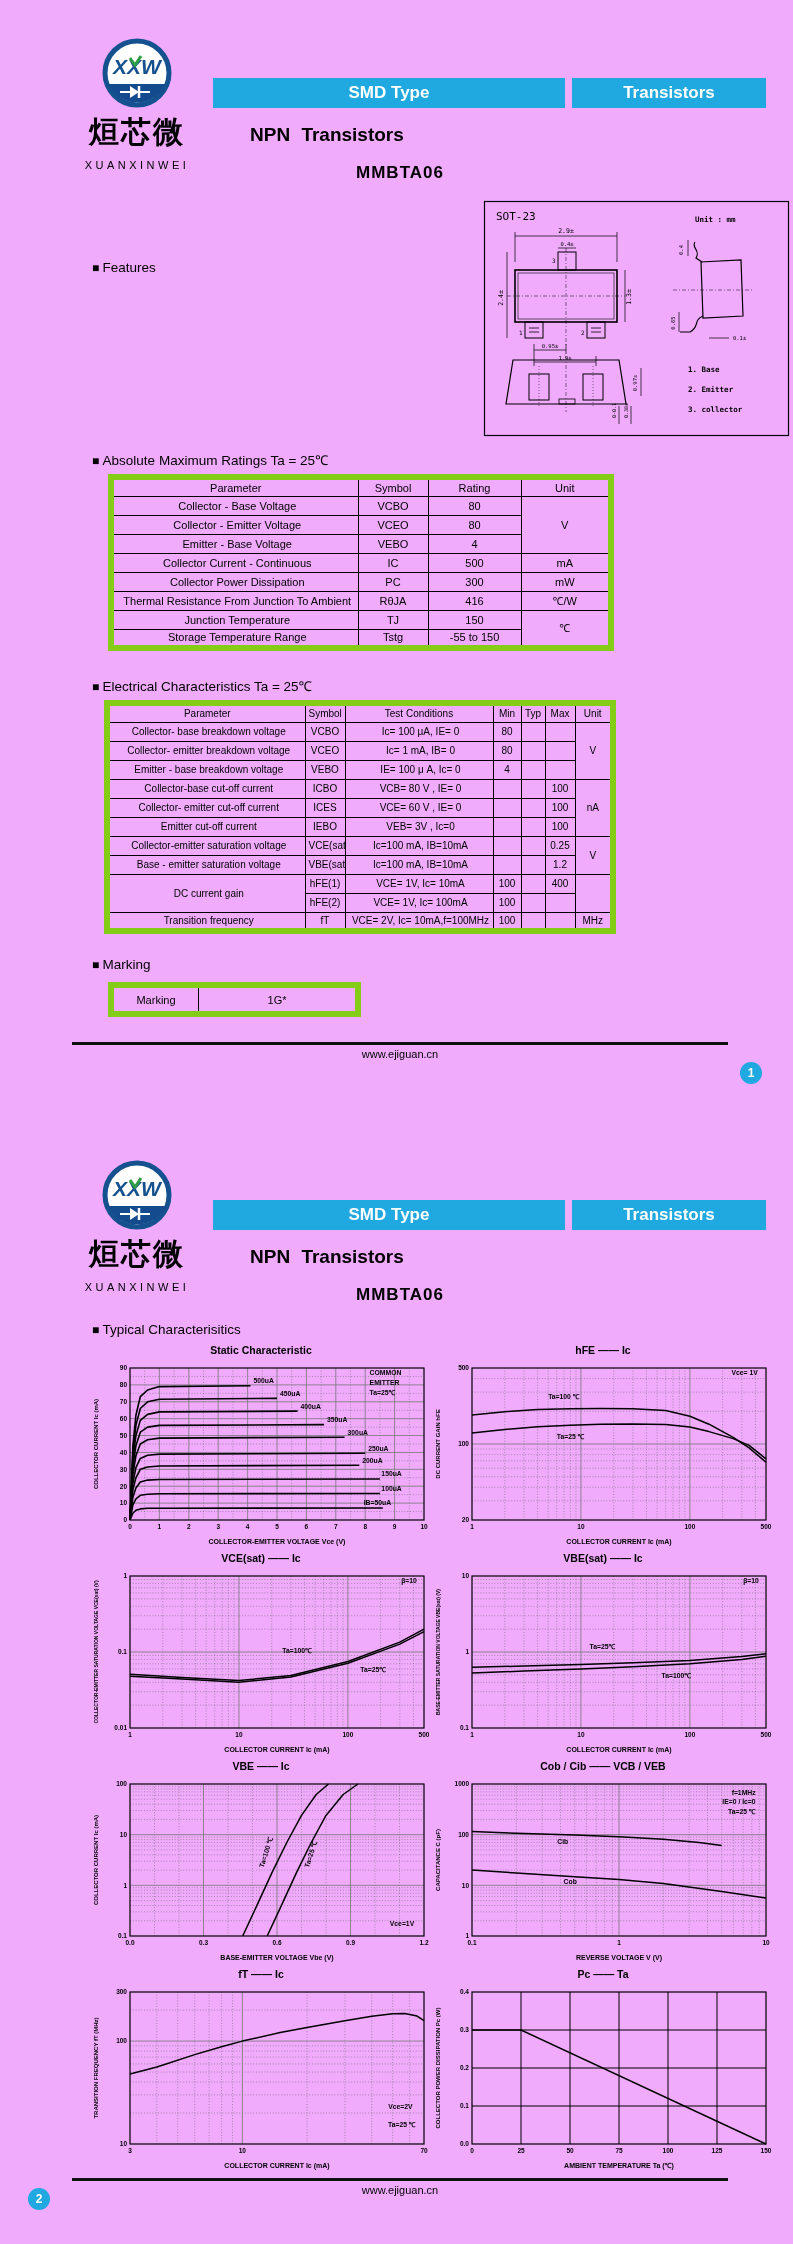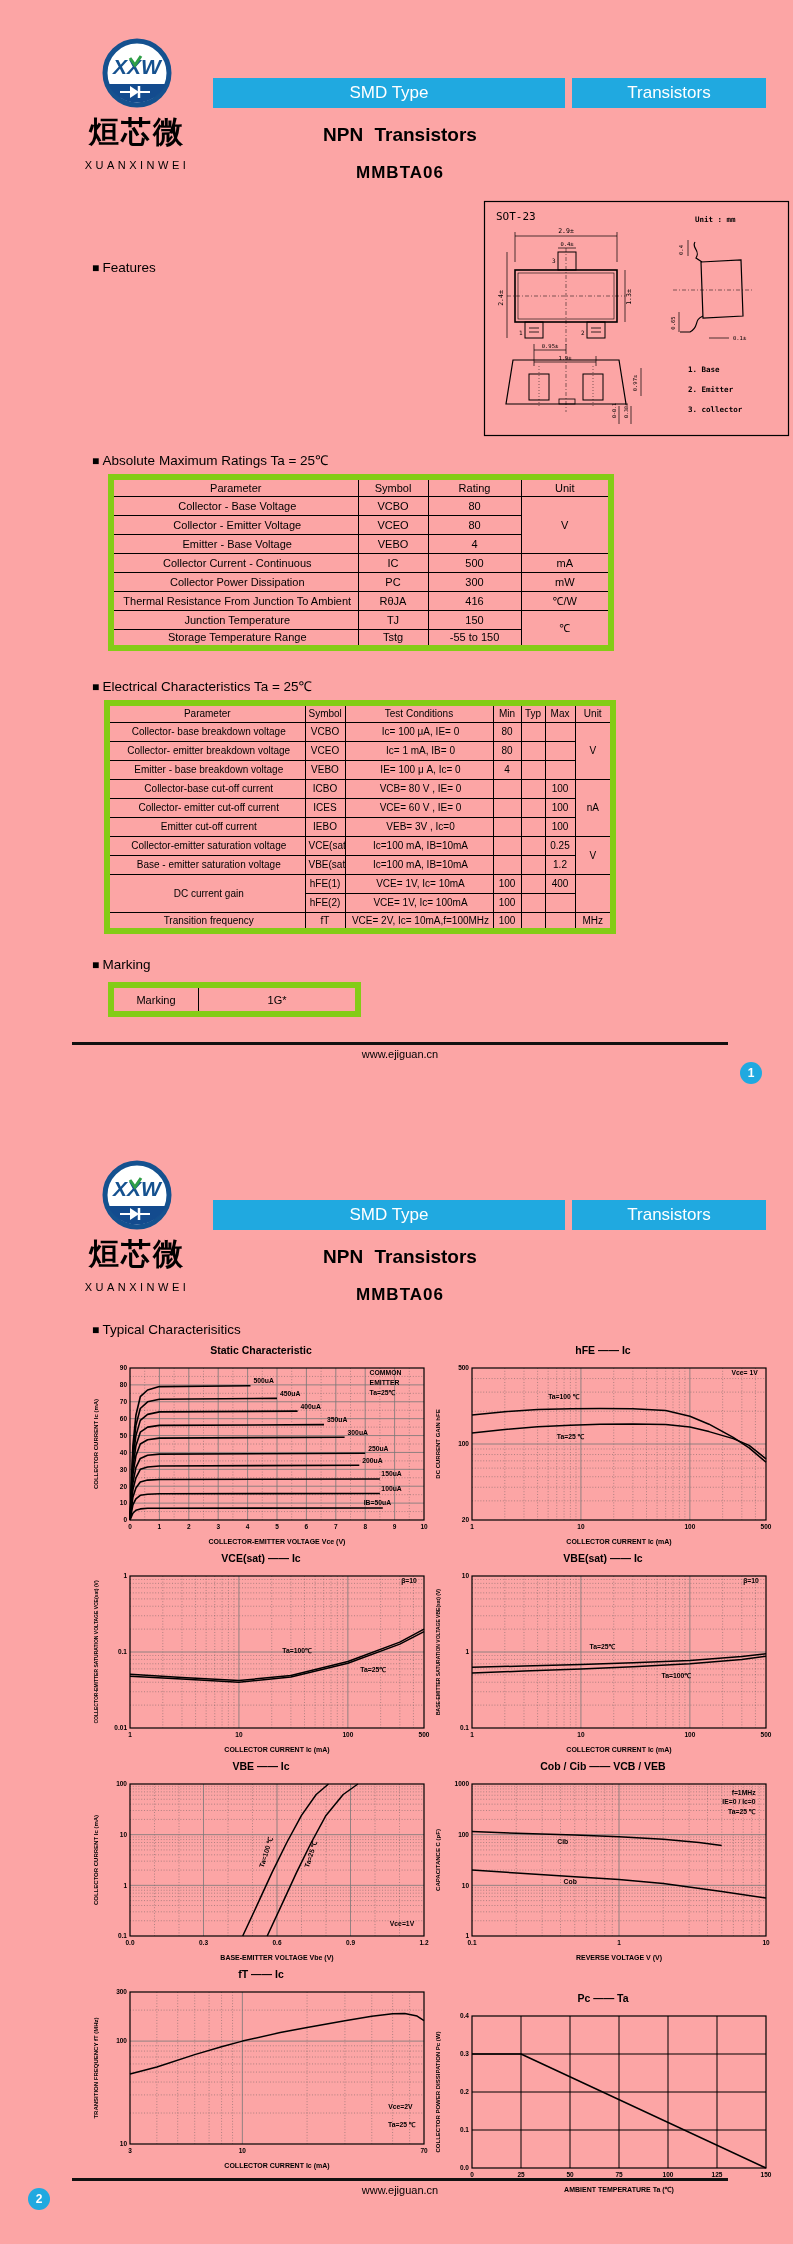--- a/index.html
+++ b/index.html
@@ -1,26 +1,26 @@
 <!DOCTYPE html>
 <html><head>
 <meta charset="utf-8">
 <style>
   html,body{margin:0;padding:0;background:#fff;}
   body{width:793px;font-family:"Liberation Sans",sans-serif;color:#000;}
-  .sheet{position:relative;width:793px;height:1122px;background:#fca5a5;overflow:hidden;}
+  .sheet{position:relative;width:793px;height:1122px;background:#f0abfc;overflow:hidden;}
   
   .logo{position:absolute;left:72px;top:36px;width:130px;text-align:center;}
   .logo-cn{font-size:30px;font-weight:bold;letter-spacing:2px;line-height:32px;}
   .logo-en{font-size:11px;letter-spacing:3.5px;margin-top:11px;}
-  .bar{position:absolute;height:30px;background:#20A9E0;color:#fff;font-weight:normal;
+  .bar{position:absolute;height:30px;background:#20A9E0;color:#fff;font-weight:bold;
        font-size:17px;display:flex;align-items:center;justify-content:center;}
   .bar1{left:213px;top:78px;width:352px;}
   .bar2{left:572px;top:78px;width:194px;}
-  .doc-title{position:absolute;left:250px;top:124px;width:300px;text-align:center;
+  .doc-title{position:absolute;left:250px;top:124px;width:300px;
              font-size:19px;font-weight:bold;word-spacing:6px;}
   .doc-part{position:absolute;left:250px;top:163px;width:300px;text-align:center;
             font-size:17px;font-weight:bold;letter-spacing:1px;}
   
   .sect-h{position:absolute;font-size:13.5px;}
   .sect-h::before{content:"■ ";font-size:12px;}
   .features-list{position:absolute;left:92px;top:286px;margin:0;padding:0;list-style:none;}
   .features-list li{font-size:11.5px;line-height:23px;}
   .features-list li::before{content:"● ";font-size:10px;}
   
@@ -766,21 +766,21 @@
         <line x1="42" y1="59.0971411356155" x2="336" y2="59.0971411356155" stroke="#777" stroke-width="0.8"></line>
         <text x="39" y="61.3971411356155" text-anchor="end" font-size="6.5" font-weight="bold">100</text>
         <text x="39" y="12.3" text-anchor="end" font-size="6.5" font-weight="bold">300</text>
         <rect x="42" y="10" width="294" height="152" fill="none" stroke="#000" stroke-width="1.2"></rect>
         <path d="M42.0,91.9 L68.9,85.0 L106.7,72.6 L133.5,64.8 L154.4,59.1 L192.2,50.6 L219.1,45.4 L256.9,38.7 L283.8,34.3 L304.6,31.8 L316.8,31.4 L329.1,34.1 L336.0,38.7" fill="none" stroke="#000" stroke-width="1.5" stroke-linejoin="round"></path>
         <text x="324.6725657786891" y="126.76372720338833" font-size="6.8" font-weight="bold" text-anchor="end">Vce=2V</text>
         <text x="327.63588773148314" y="145.3947712407867" font-size="6.8" font-weight="bold" text-anchor="end">Ta=25 ℃</text>
         <text x="189" y="186" text-anchor="middle" font-size="7" font-weight="bold">COLLECTOR CURRENT   Ic   (mA)</text>
         <text x="10" y="86" text-anchor="middle" font-size="6" font-weight="bold" transform="rotate(-90 10 86)">TRANSITION FREQUENCY   fT   (MHz)</text>
       </svg></div>
-  <div class="chart" style="left:430px;top:846px;margin-top:24px;" id="chart-pcta"><div class="ctitle">Pc  ——  Ta</div><svg width="346" height="192" viewBox="0 0 346 192">
+  <div class="chart" style="left:430px;top:846px;" id="chart-pcta"><div class="ctitle">Pc  ——  Ta</div><svg width="346" height="192" viewBox="0 0 346 192">
         <text x="42" y="171" text-anchor="middle" font-size="6.5" font-weight="bold">0</text>
         <line x1="91" y1="10" x2="91" y2="162" stroke="#000" stroke-width="1"></line>
         <text x="91" y="171" text-anchor="middle" font-size="6.5" font-weight="bold">25</text>
         <line x1="140" y1="10" x2="140" y2="162" stroke="#000" stroke-width="1"></line>
         <text x="140" y="171" text-anchor="middle" font-size="6.5" font-weight="bold">50</text>
         <line x1="189" y1="10" x2="189" y2="162" stroke="#000" stroke-width="1"></line>
         <text x="189" y="171" text-anchor="middle" font-size="6.5" font-weight="bold">75</text>
         <line x1="238" y1="10" x2="238" y2="162" stroke="#000" stroke-width="1"></line>
         <text x="238" y="171" text-anchor="middle" font-size="6.5" font-weight="bold">100</text>
         <line x1="287" y1="10" x2="287" y2="162" stroke="#000" stroke-width="1"></line>

